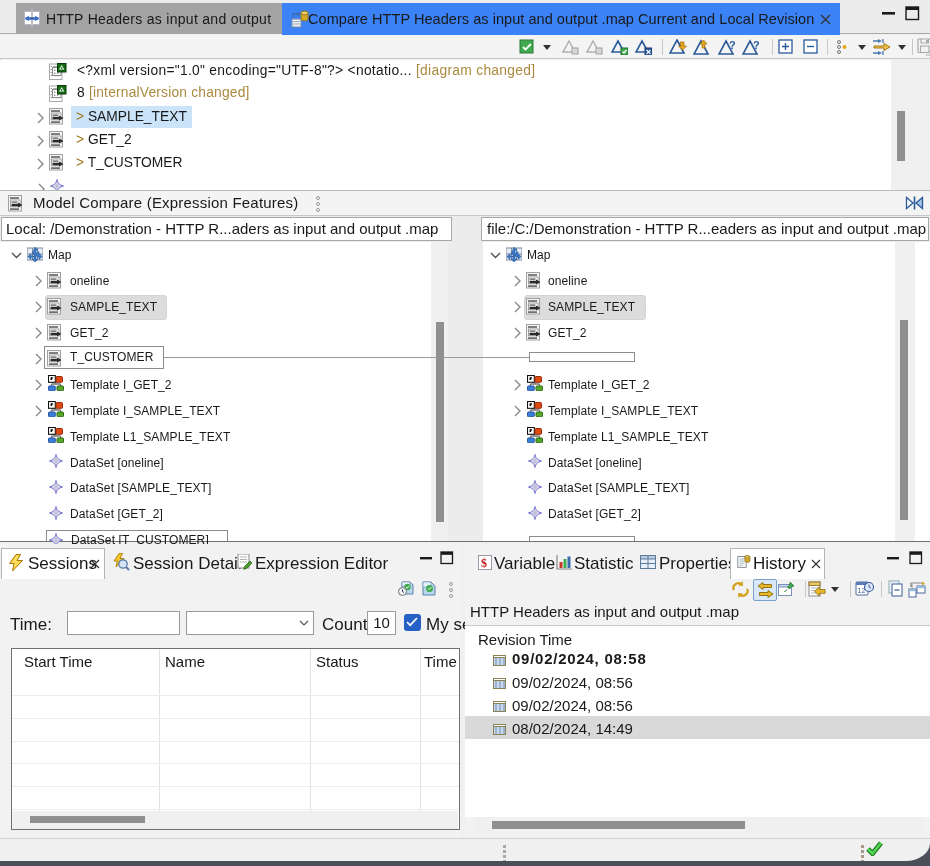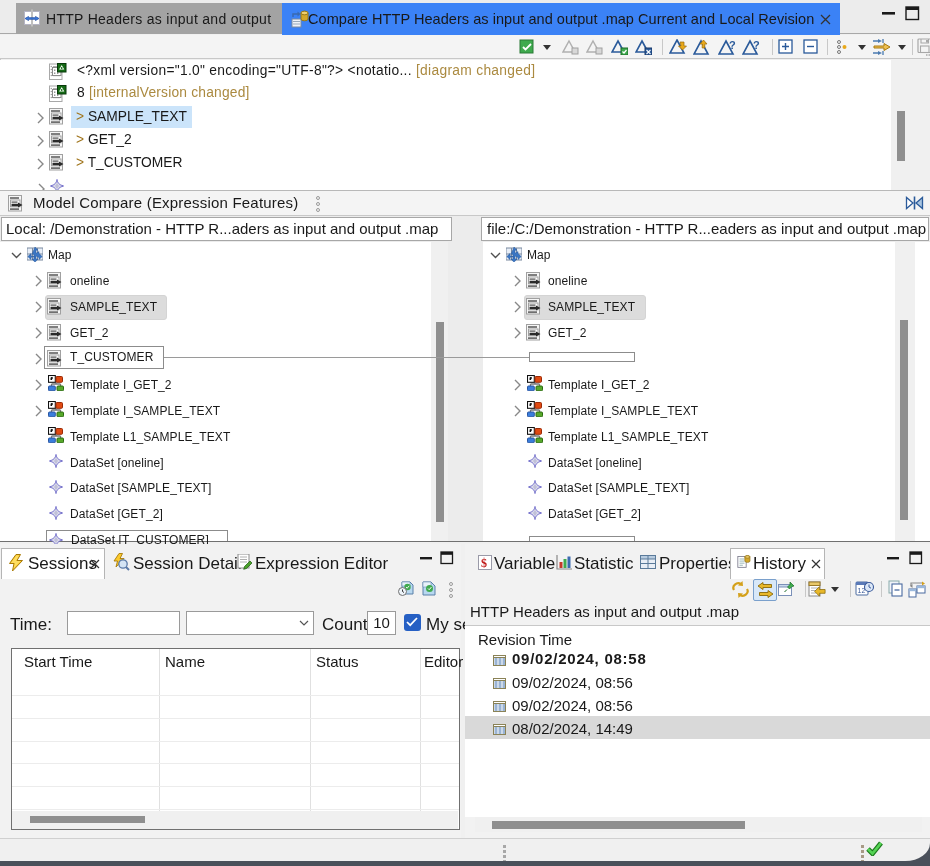--- a/index.html
+++ b/index.html
@@ -559,21 +559,21 @@
     <svg class="abs" style="left:2px;top:3px;" width="12" height="10" viewBox="0 0 12 10">
         <path d="M1 5 l3.2 3.2 L11 1" fill="none" stroke="#fff" stroke-width="1.7"></path>
       </svg>
   </div>
   <span class="ptab-lbl" style="left:426px;top:71px;">My se</span>
 
   <div class="abs" style="left:11px;top:104px;width:449px;height:182px;background:#fff;border:1px solid #707070;">
     <div class="abs" style="left:12px;top:4px;">Start Time</div>
     <div class="abs" style="left:153px;top:4px;">Name</div>
     <div class="abs" style="left:304px;top:4px;">Status</div>
-    <div class="abs" style="left:412px;top:4px;">Editor</div>
+    <div class="abs" style="left:412px;top:4px;">Time</div>
     <div class="abs" style="left:147px;top:0;width:1px;height:162px;background:#e0e0e0;"></div>
     <div class="abs" style="left:298px;top:0;width:1px;height:162px;background:#e0e0e0;"></div>
     <div class="abs" style="left:408px;top:0;width:1px;height:162px;background:#e0e0e0;"></div>
     <div class="abs" style="left:0;top:46px;width:447px;height:1px;background:#ececec;"></div>
     <div class="abs" style="left:0;top:69px;width:447px;height:1px;background:#ececec;"></div>
     <div class="abs" style="left:0;top:92px;width:447px;height:1px;background:#ececec;"></div>
     <div class="abs" style="left:0;top:114px;width:447px;height:1px;background:#ececec;"></div>
     <div class="abs" style="left:0;top:137px;width:447px;height:1px;background:#ececec;"></div>
     <div class="abs" style="left:0;top:160px;width:447px;height:1px;background:#ececec;"></div>
   </div>

